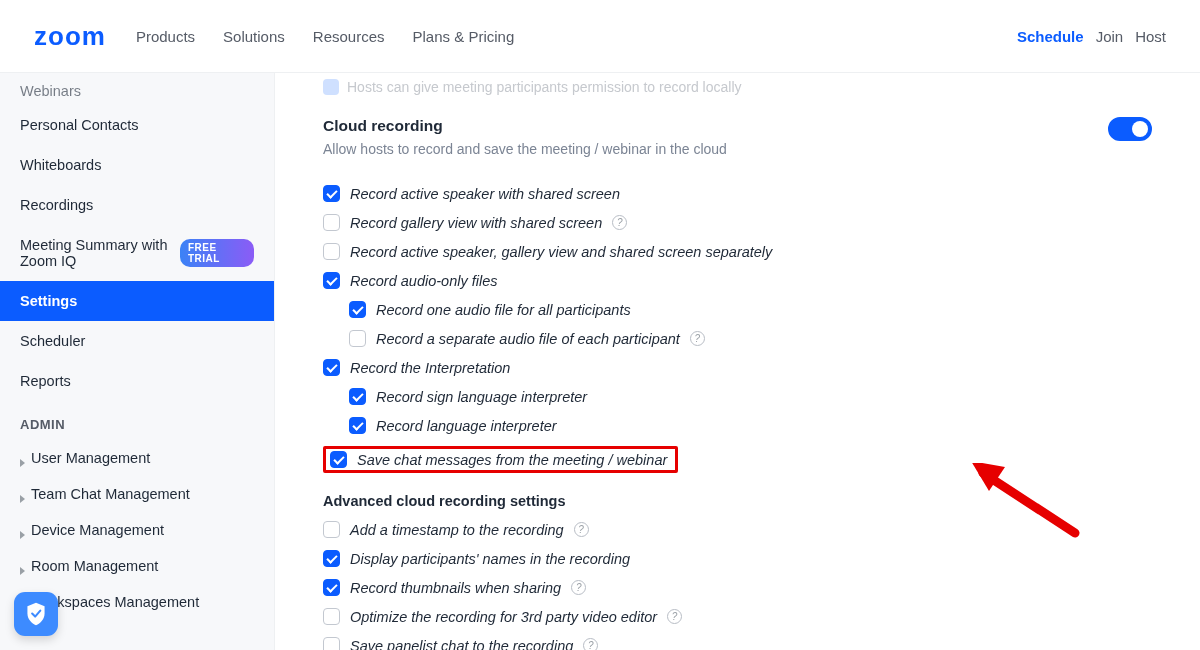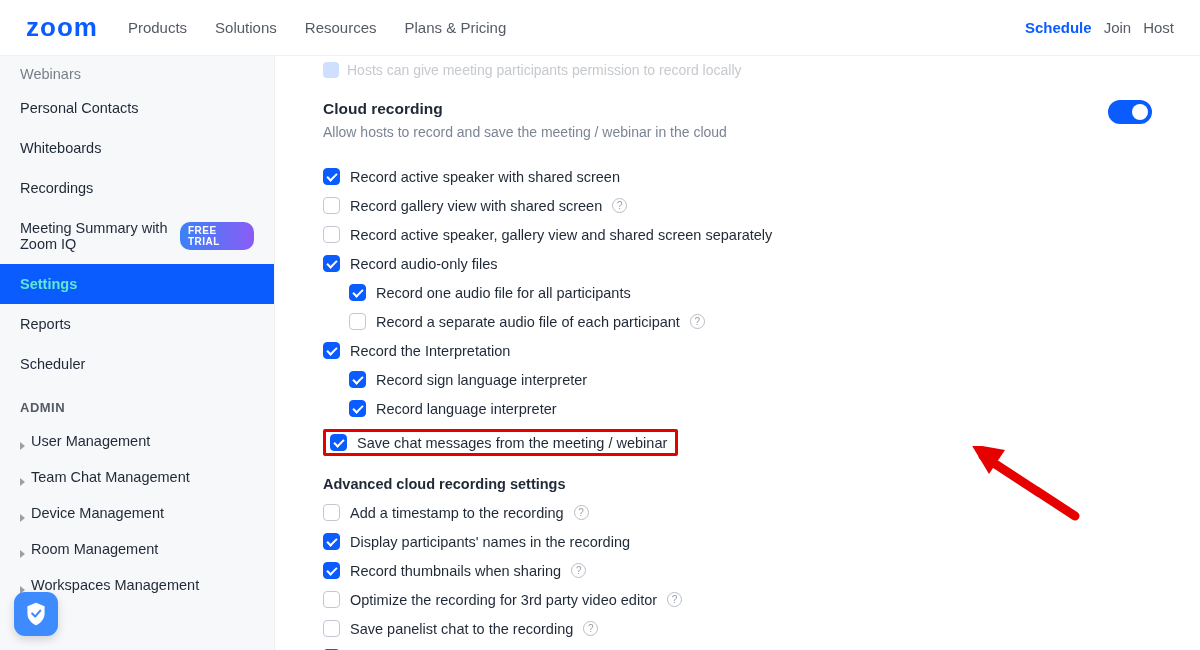--- a/index.html
+++ b/index.html
@@ -1,51 +1,51 @@
 <!DOCTYPE html>
 <html><head>
 <meta charset="utf-8">
 <style>
   * { box-sizing: border-box; margin: 0; padding: 0; }
   body { font-family: -apple-system, BlinkMacSystemFont, "Segoe UI", Helvetica, Arial, sans-serif; font-size: 14px; color: #222; background: #fff; width: 1200px; height: 650px; overflow: hidden; position: relative; }
 
   
-  .topnav { height: 56px; display: flex; align-items: center; padding: 0 26px; border-bottom: 1px solid #eef0f2; background: #fff; position: relative; z-index: 2; }
+  .topnav { height: 73px; display: flex; align-items: center; padding: 0 34px; border-bottom: 1px solid #eef0f2; background: #fff; position: relative; z-index: 2; }
   .logo { font-weight: 800; font-size: 26px; letter-spacing: 1px; color: #0b5cff; margin-right: 30px; }
   .nav-items { display: flex; gap: 28px; flex: 1; }
   .nav-item { color: #555b66; font-size: 15px; font-weight: 500; cursor: pointer; }
   .nav-right { display: flex; gap: 12px; }
   .nav-right .nav-item.schedule { color: #0b5cff; font-weight: 600; }
 
   
   .page { display: flex; height: calc(650px - 56px); }
   .sidebar { width: 275px; background: #f7f8fa; border-right: 1px solid #eef0f2; padding-top: 6px; overflow: hidden; }
   .side-item { padding: 12px 20px; font-size: 14.5px; color: #1f2937; cursor: pointer; display: flex; align-items: center; justify-content: space-between; }
   .side-item.partial { color: #1f2937; opacity: 0.6; }
-  .side-item.active { background: #0b5cff; color: #5eead4; font-weight: 600; }
+  .side-item.active { background: #0b5cff; color: #ffffff; font-weight: 600; }
   .badge { font-size: 10px; font-weight: 700; color: #fff; background: linear-gradient(90deg,#3b82f6,#8b5cf6); padding: 3px 8px; border-radius: 10px; letter-spacing: .5px; }
   .side-group-label { padding: 16px 20px 8px; font-size: 13px; font-weight: 700; letter-spacing: .5px; color: #555b66; }
   .admin-item { padding: 10px 20px; font-size: 14.5px; color: #1f2937; cursor: pointer; display: flex; align-items: flex-end; gap: 6px; }
   .caret { width: 0; height: 0; border-top: 4px solid transparent; border-bottom: 4px solid transparent; border-left: 5px solid #9aa0a6; transform: translateY(1px); }
 
   
   .main { flex: 1; padding: 0 48px 40px; overflow: auto; position: relative; }
   .faded-top { color: #c6c9ce; font-size: 14px; padding: 6px 0 22px 0; display: flex; align-items: center; gap: 8px; }
   .faded-check { width: 16px; height: 16px; border-radius: 4px; background: #cfe0ff; display: inline-block; }
 
   .section-head { display: flex; justify-content: space-between; align-items: flex-start; }
   .section-title { font-weight: 700; font-size: 15.5px; color: #1f2937; }
   .section-sub { color: #7b8494; font-size: 14px; margin-top: 6px; }
 
   
   .toggle { width: 44px; height: 24px; border-radius: 14px; background: #0b5cff; border: 2px solid #0b5cff; position: relative; cursor: pointer; }
   .toggle .knob { position: absolute; right: 2px; top: 2px; width: 16px; height: 16px; background: #fff; border-radius: 50%; box-shadow: 0 0 0 2px #0b5cff; }
 
   .checks { margin-top: 22px; }
-  .row { display: flex; align-items: center; gap: 10px; padding: 6px 0; }
+  .row { display: flex; align-items: center; gap: 10px; padding: 6px 0; font-style: italic; }
   .row.nested { padding-left: 26px; }
   .checkbox { width: 17px; height: 17px; border-radius: 4px; border: 1.5px solid #c3c8d0; display: flex; align-items: center; justify-content: center; flex-shrink: 0; cursor: pointer; background: #fff; }
   .checkbox.checked { background: #0b5cff; border-color: #0b5cff; }
   .checkbox.checked::after { content: ""; width: 4px; height: 8px; border: solid #fff; border-width: 0 2px 2px 0; transform: rotate(45deg); margin-top: -2px; }
   .check-label { font-size: 14.5px; color: #1f2937; }
   .help { width: 15px; height: 15px; border-radius: 50%; border: 1.2px solid #b7bcc4; color: #9aa0a6; font-size: 10px; display: flex; align-items: center; justify-content: center; cursor: pointer; flex-shrink:0;}
 
   .subhead { font-weight: 700; font-size: 14.5px; color: #1f2937; margin: 14px 0 6px; }
 
   
@@ -80,22 +80,22 @@
   <div class="sidebar">
     <div class="side-item partial" style="padding-top:4px;padding-bottom:6px">Webinars</div>
     <div class="side-item">Personal Contacts</div>
     <div class="side-item">Whiteboards</div>
     <div class="side-item">Recordings</div>
     <div class="side-item">
       <span style="max-width:160px;display:inline-block">Meeting Summary with Zoom IQ</span>
       <span class="badge">FREE TRIAL</span>
     </div>
     <div class="side-item active">Settings</div>
+    <div class="side-item">Scheduler</div>
     <div class="side-item">Reports</div>
-    <div class="side-item">Scheduler</div>
 
     <div class="side-group-label">ADMIN</div>
     <div class="admin-item">
         <span class="caret"></span>
         <span>User Management</span>
       </div>
     <div class="admin-item">
         <span class="caret"></span>
         <span>Team Chat Management</span>
       </div>

